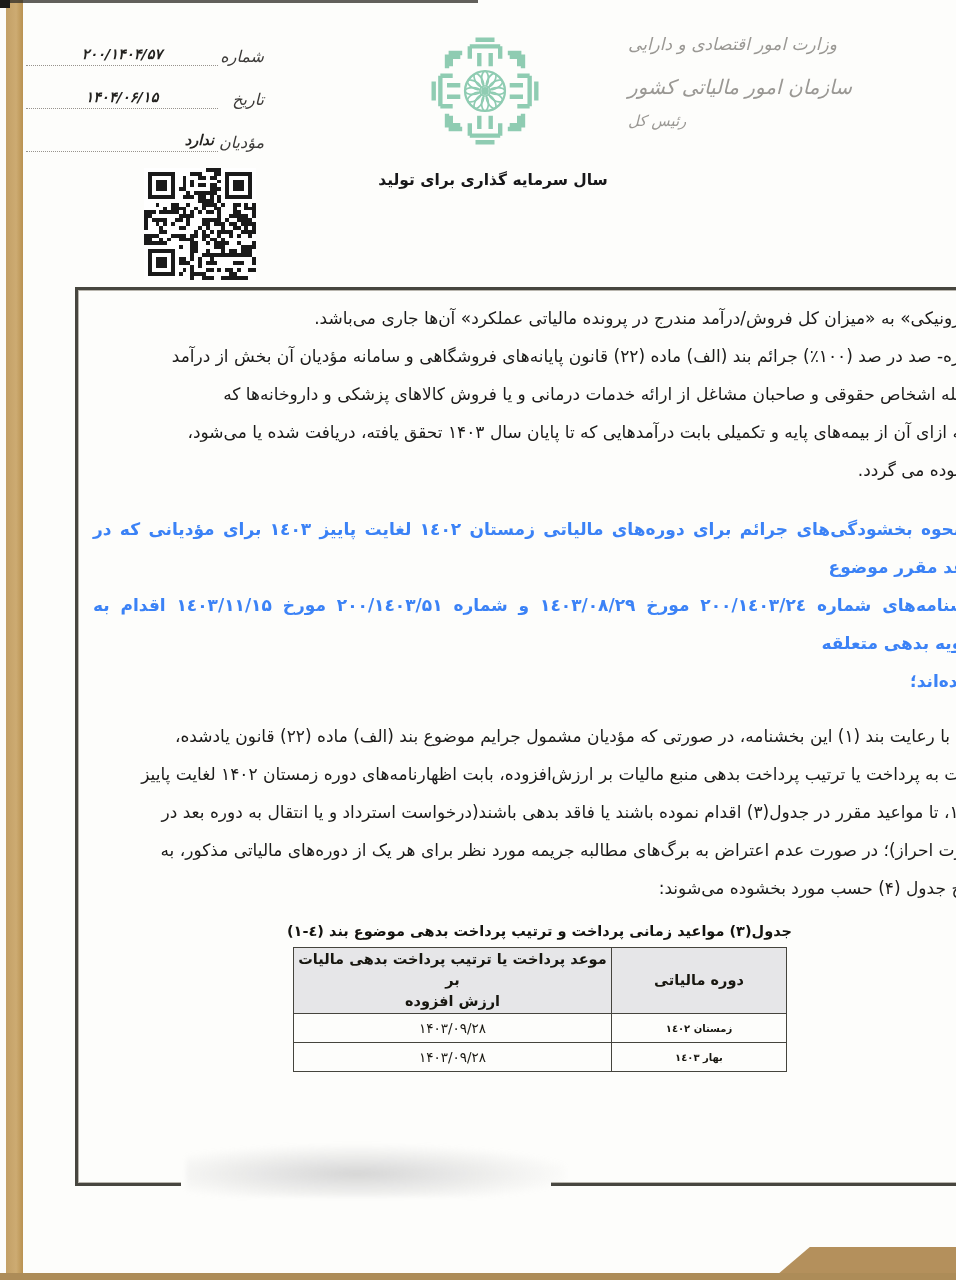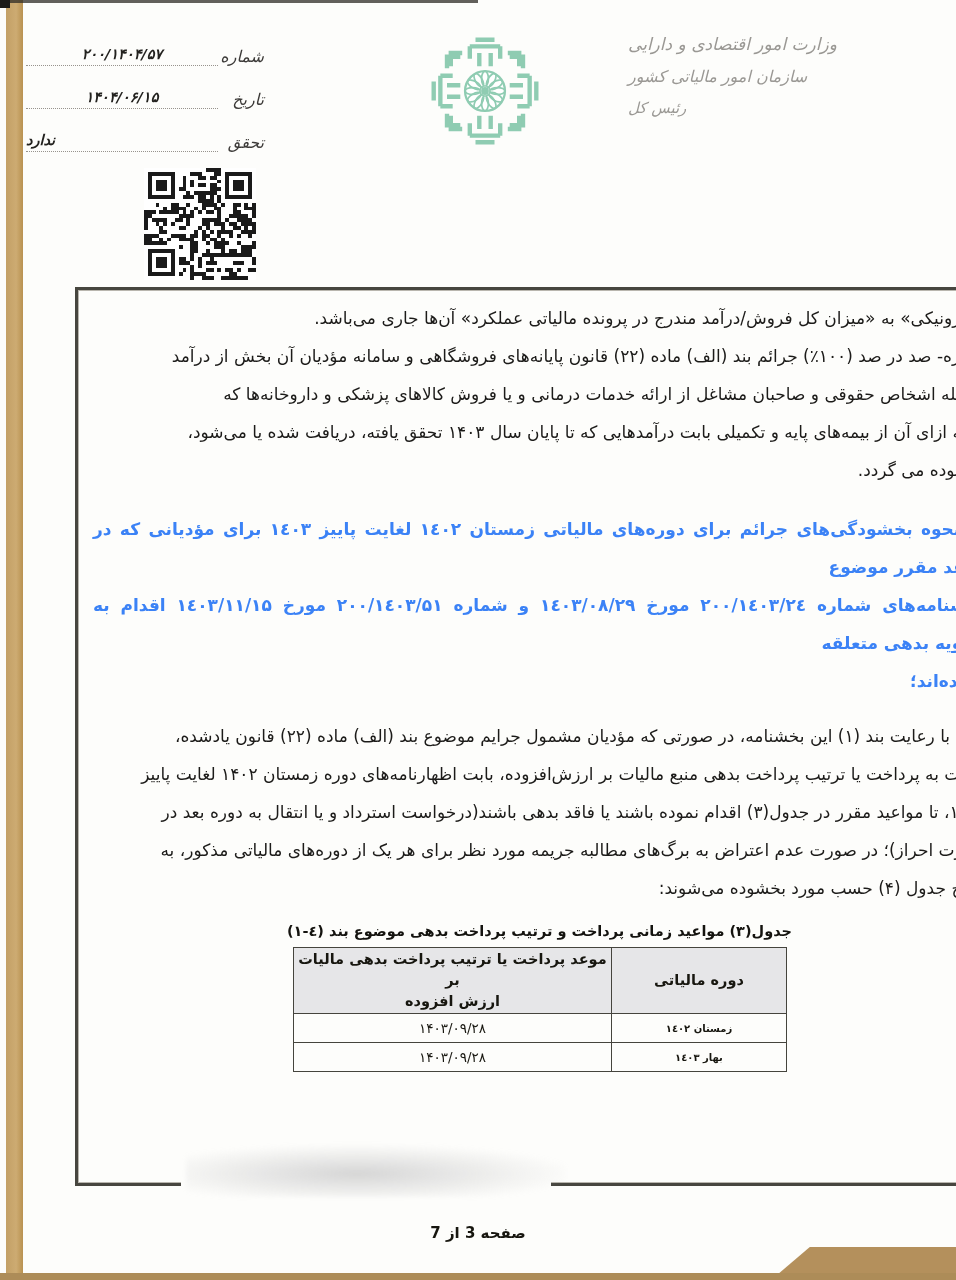--- a/index.html
+++ b/index.html
@@ -12,30 +12,30 @@
   .corner-wedge{position:absolute;right:0;bottom:0;width:215px;height:33px;background:#b4905c;
                 clip-path:polygon(14% 100%,32% 0,100% 0,100% 100%);}
   .top-sliver{position:absolute;left:0;top:0;width:478px;height:3px;background:#2e2b26;opacity:.75;}
   .top-corner{position:absolute;left:0;top:0;width:10px;height:8px;background:#1d1b18;}
 
   
   .ministry{position:absolute;right:18px;top:34px;width:310px;text-align:left;
             color:#9a9894;font-family:"DejaVu Serif","Liberation Serif",serif;
             font-style:italic;direction:rtl;}
   .ministry .m1{font-size:17px;letter-spacing:1px;}
-  .ministry .m2{font-size:16px;margin-top:13px;letter-spacing:2px;}
+  .ministry .m2{font-size:20px;margin-top:21px;letter-spacing:2px;}
   .ministry .m3{font-size:15px;margin-top:13px;}
 
   .fields{position:absolute;left:26px;top:44px;width:238px;direction:rtl;}
   .field-row{display:flex;align-items:flex-end;margin-bottom:21px;}
   .field-label{font-family:"DejaVu Serif","Liberation Serif",serif;font-style:italic;
                font-size:16px;color:#3c3a38;white-space:nowrap;min-width:46px;}
   .field-line{flex:1;border-bottom:1px dotted #97938d;text-align:center;
               font-size:14.5px;font-weight:bold;color:#23221f;padding-bottom:1px;line-height:20px;font-style:italic;}
-  .field-line.near{text-align:left;padding-right:4px;}
+  .field-line.near{text-align:right;padding-right:4px;}
 
   .logo{position:absolute;left:424px;top:34px;width:122px;height:114px;}
   .slogan{position:absolute;left:30px;top:171px;width:926px;text-align:center;
           font-size:15.5px;font-weight:bold;color:#18181a;direction:rtl;}
   .qr{position:absolute;left:140px;top:168px;width:120px;height:112px;}
 
   
   .doc-box{position:absolute;left:75px;top:287px;width:929px;height:899px;
            border:3px solid #47463f;box-shadow:inset 0 0 0 1px #b9b6ae;
            box-sizing:border-box;direction:rtl;}
@@ -84,21 +84,21 @@
   <div class="fields">
     <div class="field-row">
       <span class="field-label">شماره</span>
       <span class="field-line">۲۰۰/۱۴۰۴/۵۷</span>
     </div>
     <div class="field-row">
       <span class="field-label">تاریخ</span>
       <span class="field-line">۱۴۰۴/۰۶/۱۵</span>
     </div>
     <div class="field-row">
-      <span class="field-label">تحقق</span>
+      <span class="field-label">مؤدیان</span>
       <span class="field-line near">ندارد</span>
     </div>
   </div>
 
   <div class="logo">
     <svg viewBox="0 0 120 120" width="122" height="114">
       <g stroke="#8fccb2" stroke-width="4.6" fill="none" stroke-linecap="butt">
         <g id="arm0">
           <path d="M50 6 h20 M44 13 h32 M44 13 v13 M76 13 v13 M36 20 h-12 v14 M84 20 h12 v14 M54 20 v14 M66 20 v14"></path>
         </g>
@@ -126,20 +126,21 @@
           <ellipse cx="60" cy="47" rx="3.6" ry="8" transform="rotate(240 60 60)"></ellipse>
           <ellipse cx="60" cy="47" rx="3.6" ry="8" transform="rotate(270 60 60)"></ellipse>
           <ellipse cx="60" cy="47" rx="3.6" ry="8" transform="rotate(300 60 60)"></ellipse>
           <ellipse cx="60" cy="47" rx="3.6" ry="8" transform="rotate(330 60 60)"></ellipse>
         </g>
         <circle cx="60" cy="60" r="3.2" fill="#8fccb2"></circle>
       </g>
     </svg>
   </div>
 
+  <div class="slogan">سال سرمایه گذاری برای تولید</div>
 
   <div class="qr">
     <svg id="qrsvg" viewBox="0 0 29 29" width="120" height="112" shape-rendering="crispEdges">
         <rect x="0" y="0" width="29" height="29" fill="#fff"></rect>
         <g fill="#1a1a1a">
           <rect x="16" y="0" width="1" height="1"></rect>
           <rect x="17" y="0" width="1" height="1"></rect>
           <rect x="18" y="0" width="1" height="1"></rect>
           <rect x="19" y="0" width="1" height="1"></rect>
           <rect x="12" y="1" width="1" height="1"></rect>
@@ -476,17 +477,16 @@
             <td class="deadline">۱۴۰۳/۰۹/۲۸</td>
           </tr>
 
         </tbody>
       </table>
     </div>
     <div class="erase-patch"></div>
     <div class="smudge"></div>
   </div>
 
-  <div class="page-num">صفحه 3 از 7</div>
 
   <div class="corner-wedge"></div>
   <div class="edge-bottom"></div>
 </div>
 
 </body></html>

